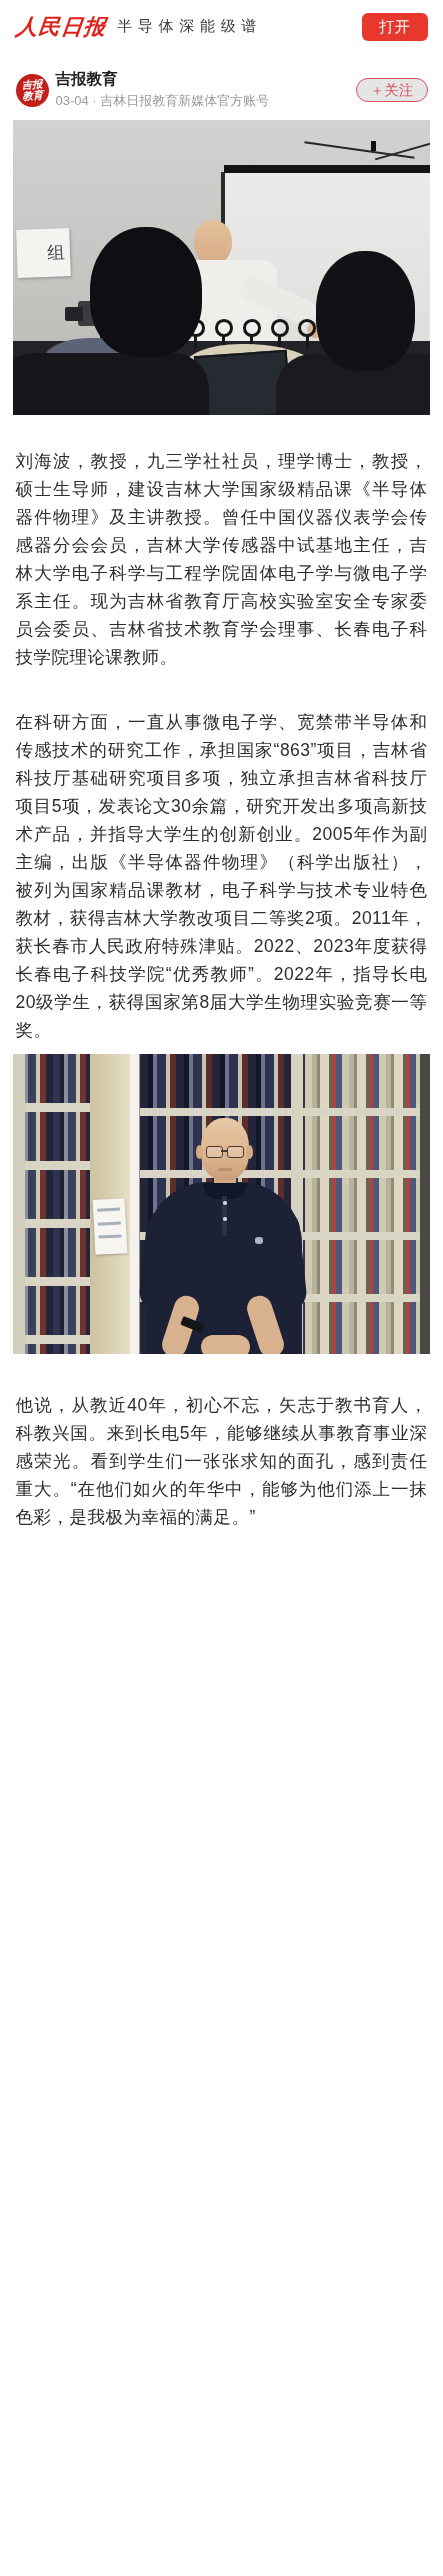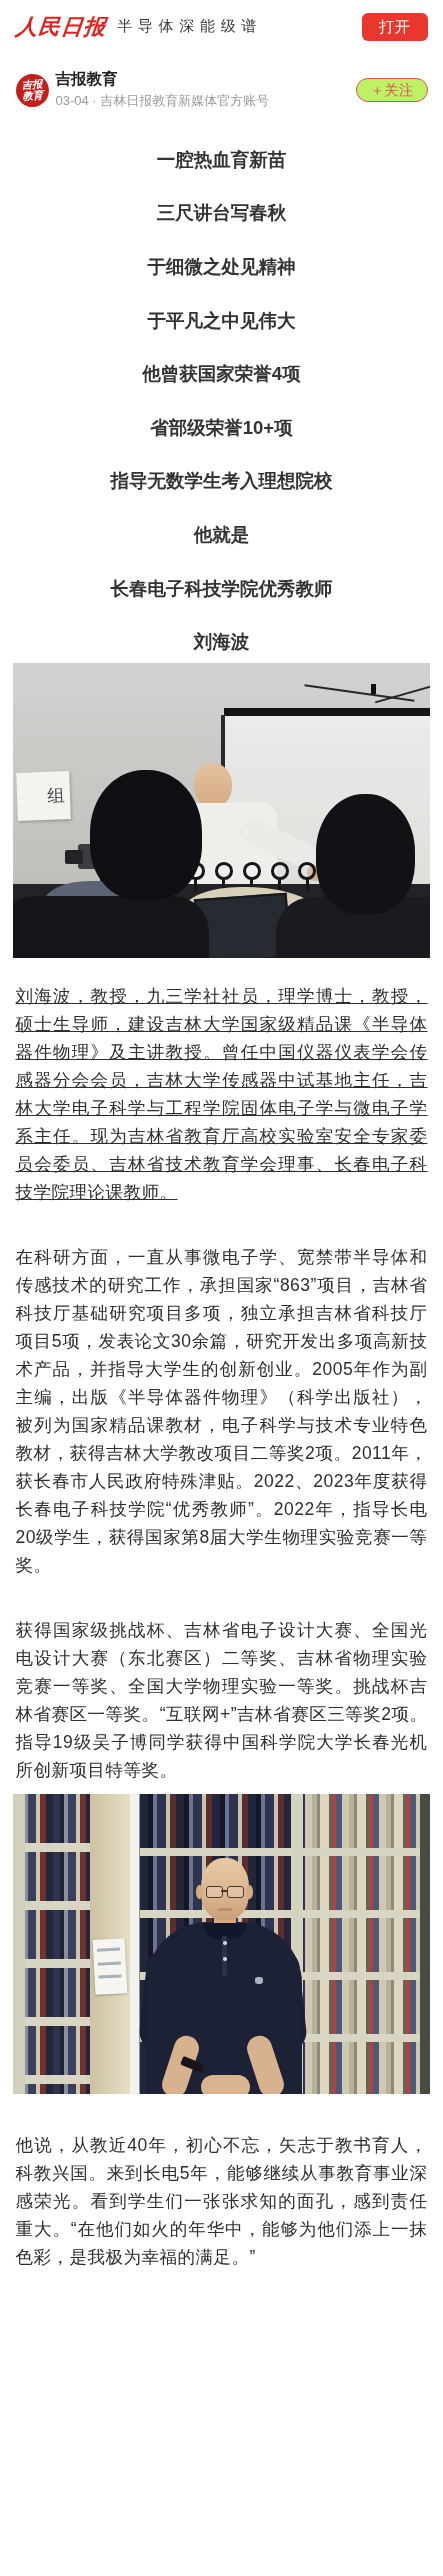--- a/index.html
+++ b/index.html
@@ -15,21 +15,21 @@
 
   
   .article-title{margin:7.2px 15.5px 0 15.5px;font-size:24px;line-height:32px;font-weight:bold;color:#1f1f1f;}
 
   
   .author-row{display:flex;align-items:center;margin:19.6px 15.5px 0 15.5px;}
   .avatar{width:33px;height:33px;border-radius:50%;background:#c2201d;color:#fff;display:flex;flex-direction:column;align-items:center;justify-content:center;font-size:10.3px;font-weight:bold;line-height:10.8px;transform:rotate(-4deg);flex:0 0 auto;font-style:italic;}
   .author-info{margin-left:7px;flex:1 1 auto;min-width:0;}
   .author-name{font-size:15.5px;font-weight:bold;color:#222;line-height:17.5px;}
   .author-meta{font-size:13px;color:#9b9b9b;margin-top:4.1px;white-space:nowrap;}
-  .follow-btn{flex:0 0 auto;background:#bef264;border:1.5px solid #d9515a;color:#d9515a;font-size:14.4px;border-radius:20.6px;padding:4.1px 13.4px;line-height:1;cursor:pointer;}
+  .follow-btn{flex:0 0 auto;background:#e5e5e5;border:1.5px solid #d9515a;color:#d9515a;font-size:14.4px;border-radius:20.6px;padding:4.1px 13.4px;line-height:1;cursor:pointer;}
 
   
   .poem{margin-top:39px;text-align:center;}
   .poem-line{font-size:18.5px;font-weight:bold;color:#333;line-height:21.6px;margin-bottom:32px;}
   .poem-line:last-child{margin-bottom:0;}
 
   
   .photo{position:relative;width:417px;margin:10.3px auto 0 auto;overflow:hidden;}
   .photo *{position:absolute;}
   .photo1{height:295px;background:linear-gradient(180deg,#d3d2d0 0%,#c6c4c1 55%,#b8b6b2 100%);}
@@ -97,21 +97,21 @@
   .p2-glass-r{left:214px;top:92px;width:16.5px;height:12px;border:1.5px solid #44382f;border-radius:3.1px;background:rgba(255,255,255,.18);box-sizing:border-box;}
   .p2-bridge{left:208px;top:96px;width:7.2px;height:1.5px;background:#44382f;}
   .p2-mouth{left:205px;top:114px;width:14.4px;height:2.1px;background:#b98f6e;border-radius:1px;}
   .p2-forearm-l{left:155px;top:241px;width:25px;height:63px;background:#d8b28f;border-radius:12.4px;transform:rotate(18deg);}
   .p2-forearm-r{left:240px;top:241px;width:25px;height:63px;background:#d8b28f;border-radius:12.4px;transform:rotate(-18deg);}
   .p2-hands{left:188px;top:281px;width:49px;height:24px;background:#d9b491;border-radius:12.4px;}
   .p2-watch{left:168px;top:266px;width:23px;height:8.8px;background:#15151a;border-radius:2.1px;transform:rotate(22deg);}
 
   
   .para{margin:37px 15.5px 0 15.5px;font-size:17.5px;line-height:28px;color:#2e2e2e;text-align:justify;letter-spacing:0.5px;}
-  .para.first{margin-top:24px;text-decoration:underline;}
+  .para.first{margin-top:32px;}
 </style>
 </head>
 <body>
 
 <div class="page">
 
   <div class="app-header">
     <div class="header-left">
       <span class="pd-logo">人民日报</span>
       <span class="tagline">半导体深能级谱</span>
@@ -125,32 +125,20 @@
       <span>吉报</span>
       <span>教育</span>
     </div>
     <div class="author-info">
       <div class="author-name">吉报教育</div>
       <div class="author-meta">03-04 · 吉林日报教育新媒体官方账号</div>
     </div>
     <button class="follow-btn">＋关注</button>
   </div>
 
-  <div class="poem">
-    <div class="poem-line">一腔热血育新苗</div>
-    <div class="poem-line">三尺讲台写春秋</div>
-    <div class="poem-line">于细微之处见精神</div>
-    <div class="poem-line">于平凡之中见伟大</div>
-    <div class="poem-line">他曾获国家荣誉4项</div>
-    <div class="poem-line">省部级荣誉10+项</div>
-    <div class="poem-line">指导无数学生考入理想院校</div>
-    <div class="poem-line">他就是</div>
-    <div class="poem-line">长春电子科技学院优秀教师</div>
-    <div class="poem-line">刘海波</div>
-  </div>
 
   <div class="photo photo1">
     <div class="p1-wire-l"></div>
     <div class="p1-wire-r"></div>
     <div class="p1-apex"></div>
     <div class="p1-screen"></div>
     <div class="p1-pole"></div>
     <div class="p1-sign">
         <span>组</span>
       </div>
@@ -182,21 +170,20 @@
     <div class="p1-cloth"></div>
     <div class="p1-laptop"></div>
     <div class="p1-stu-body-l"></div>
     <div class="p1-stu-head-l"></div>
     <div class="p1-stu-body-r"></div>
     <div class="p1-stu-head-r"></div>
   </div>
 
   <p class="para first">刘海波，教授，九三学社社员，理学博士，教授，硕士生导师，建设吉林大学国家级精品课《半导体器件物理》及主讲教授。曾任中国仪器仪表学会传感器分会会员，吉林大学传感器中试基地主任，吉林大学电子科学与工程学院固体电子学与微电子学系主任。现为吉林省教育厅高校实验室安全专家委员会委员、吉林省技术教育学会理事、长春电子科技学院理论课教师。</p>
   <p class="para">在科研方面，一直从事微电子学、宽禁带半导体和传感技术的研究工作，承担国家“863”项目，吉林省科技厅基础研究项目多项，独立承担吉林省科技厅项目5项，发表论文30余篇，研究开发出多项高新技术产品，并指导大学生的创新创业。2005年作为副主编，出版《半导体器件物理》（科学出版社），被列为国家精品课教材，电子科学与技术专业特色教材，获得吉林大学教改项目二等奖2项。2011年，获长春市人民政府特殊津贴。2022、2023年度获得长春电子科技学院“优秀教师”。2022年，指导长电20级学生，获得国家第8届大学生物理实验竞赛一等奖。</p>
-  <p class="para">获得国家级挑战杯、吉林省电子设计大赛、全国光电设计大赛（东北赛区）二等奖、吉林省物理实验竞赛一等奖、全国大学物理实验一等奖。挑战杯吉林省赛区一等奖。“互联网+”吉林省赛区三等奖2项。指导19级吴子博同学获得中国科学院大学长春光机所创新项目特等奖。</p>
 
   <div class="photo photo2">
     <div class="p2-books-l"></div>
     <div class="p2-frame-l"></div>
     <div class="p2-pillar"></div>
     <div class="p2-gap"></div>
     <div class="p2-sign">
       <i style="top:9.3px;"></i>
       <i style="top:23px;"></i>
       <i style="top:36px;"></i>

